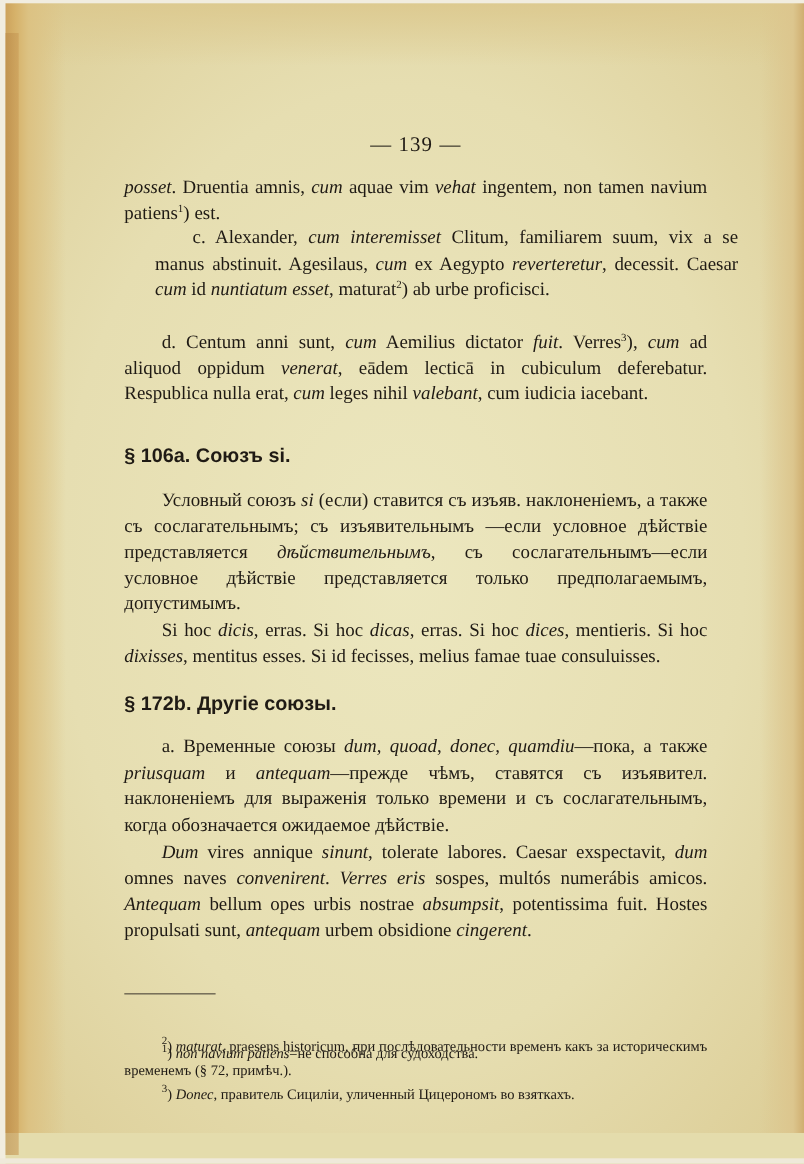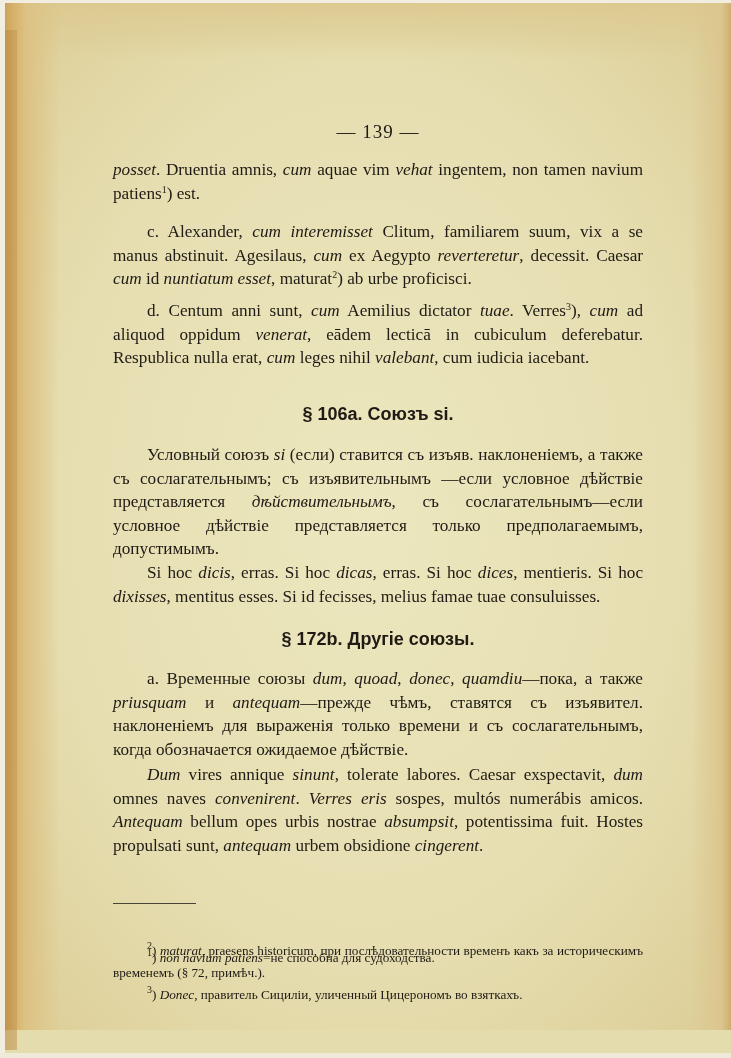--- a/index.html
+++ b/index.html
@@ -40,21 +40,21 @@
       position: absolute; top: 121px; left: 0; width: 530px; text-align: center;
       font-size: 19px; letter-spacing: 1px;
     }
     .para {
       position: absolute; left: 0; width: 530px;
       font-size: 17.2px; line-height: 23.5px; text-align: justify;
     }
     .para.indent { text-indent: 34px; }
     .para i { font-style: italic; }
     .heading {
-      position: absolute; left: 0; width: 530px; text-align: center;
+      position: absolute; left: 0; width: 530px; 
       font-family: "Liberation Sans", sans-serif; font-weight: bold;
       font-size: 18px;
     }
     sup { font-size: 10px; vertical-align: 6px; line-height: 0; }
     .fn-rule {
       position: absolute; left: 0; top: 903px; width: 83px; height: 1px; background: #4a4438;
     }
     .footnote {
       position: absolute; left: 0; width: 530px;
       font-size: 13.2px; line-height: 22px; text-align: justify;
@@ -67,22 +67,22 @@
 <div class="page">
   <div class="top-edge"></div>
   <div class="binding-edge"></div>
   <div class="binding-strip"></div>
   <div class="bottom-edge"></div>
 
   <div class="text">
     <div class="page-num">— 139 —</div>
 
     <div class="para" style="top:158px;"><i>posset</i>. Druentia amnis, <i>cum</i> aquae vim <i>vehat</i> ingentem, non tamen navium patiens<sup>1</sup>) est.</div>
-    <div class="para indent" style="top:220px;">c. Alexander, <i>cum interemisset</i> Clitum, familiarem suum, vix a se manus abstinuit. Agesilaus, <i>cum</i> ex Aegypto <i>reverteretur</i>, decessit. Caesar <i>cum</i> id <i>nuntiatum esset</i>, maturat<sup>2</sup>) ab urbe proficisci.</div>
-    <div class="para indent" style="top:299px;">d. Centum anni sunt, <i>cum</i> Aemilius dictator <i>tuae</i>. Verres<sup>3</sup>), <i>cum</i> ad aliquod oppidum <i>venerat</i>, eādem lecticā in cubiculum deferebatur. Respublica nulla erat, <i>cum</i> leges nihil <i>valebant</i>, cum iudicia iacebant.</div>
+    <div class="para indent" style="top:204px;margin-left:28px;">c. Alexander, <i>cum interemisset</i> Clitum, familiarem suum, vix a se manus abstinuit. Agesilaus, <i>cum</i> ex Aegypto <i>reverteretur</i>, decessit. Caesar <i>cum</i> id <i>nuntiatum esset</i>, maturat<sup>2</sup>) ab urbe proficisci.</div>
+    <div class="para indent" style="top:299px;">d. Centum anni sunt, <i>cum</i> Aemilius dictator <i>fuit</i>. Verres<sup>3</sup>), <i>cum</i> ad aliquod oppidum <i>venerat</i>, eādem lecticā in cubiculum deferebatur. Respublica nulla erat, <i>cum</i> leges nihil <i>valebant</i>, cum iudicia iacebant.</div>
 
     <div class="heading" style="top:404px;">§ 106a. Союзъ si.</div>
 
     <div class="para indent" style="top:443px;">Условный союзъ <i>si</i> (если) ставится съ изъяв. наклоненіемъ, а также съ сослагательнымъ; съ изъявительнымъ —если условное дѣйствіе представляется <i>дѣйствительнымъ</i>, съ сослагательнымъ—если условное дѣйствіе представляется только предполагаемымъ, допустимымъ.</div>
     <div class="para indent" style="top:561px;">Si hoc <i>dicis</i>, erras. Si hoc <i>dicas</i>, erras. Si hoc <i>dices</i>, mentieris. Si hoc <i>dixisses</i>, mentitus esses. Si id fecisses, melius famae tuae consuluisses.</div>
 
     <div class="heading" style="top:629px;">§ 172b. Другіе союзы.</div>
 
     <div class="para indent" style="top:667px;">a. Временные союзы <i>dum, quoad</i>, <i>donec, quamdiu</i>—пока, а также <i>priusquam</i> и <i>antequam</i>—прежде чѣмъ, ставятся съ изъявител. наклоненіемъ для выраженія только времени и съ сослагательнымъ, когда обозначается ожидаемое дѣйствіе.</div>
     <div class="para indent" style="top:763px;"><i>Dum</i> vires anniquе <i>sinunt</i>, tolerate labores. Caesar exspectavit, <i>dum</i> omnes naves <i>convenirent</i>. <i>Verres eris</i> sospes, multós numerábis amicos. <i>Antequam</i> bellum opes urbis nostrae <i>absumpsit</i>, potentissima fuit. Hostes propulsati sunt, <i>antequam</i> urbem obsidione <i>cingerent</i>.</div>

